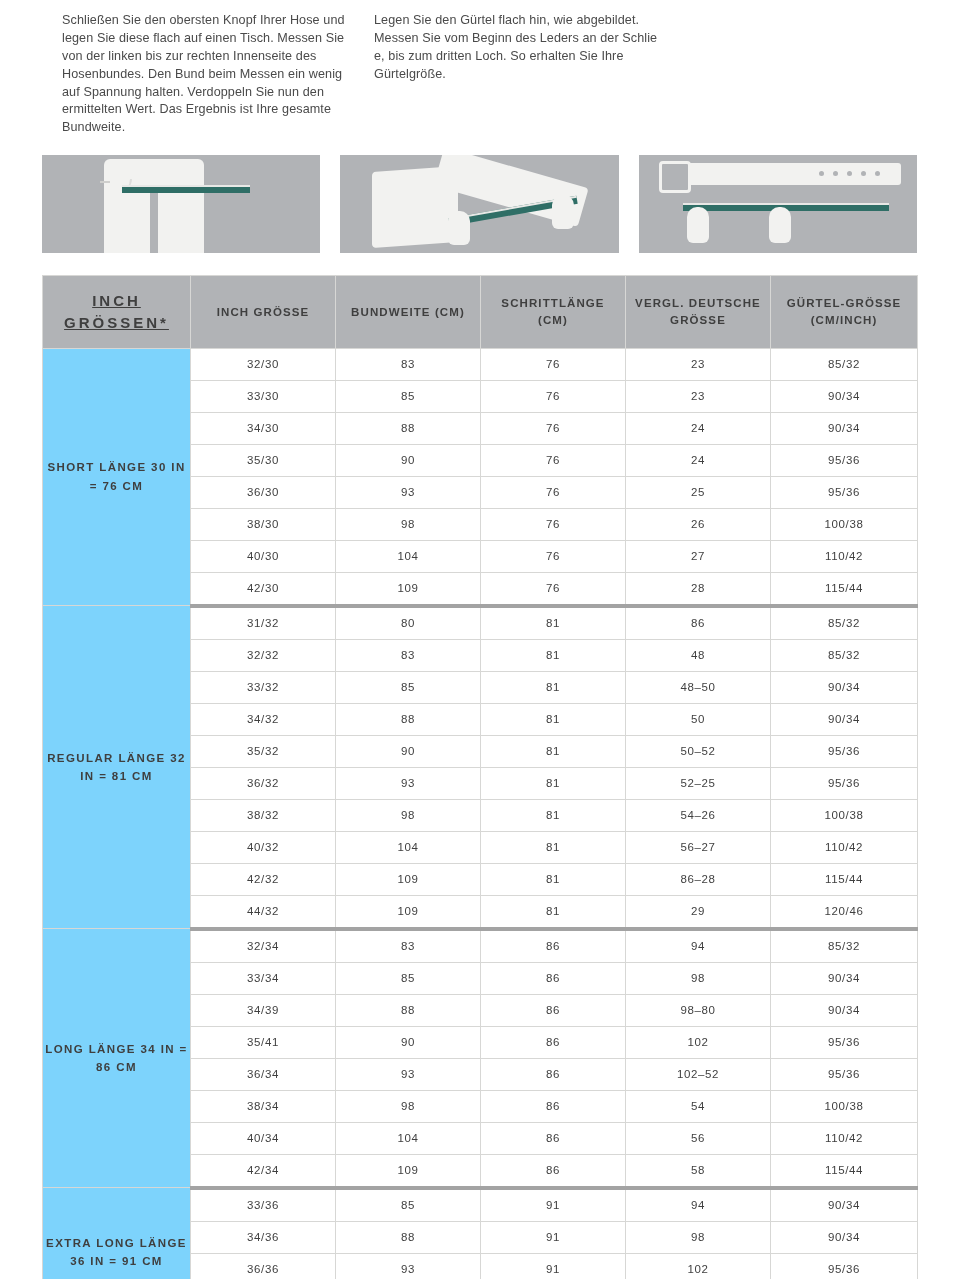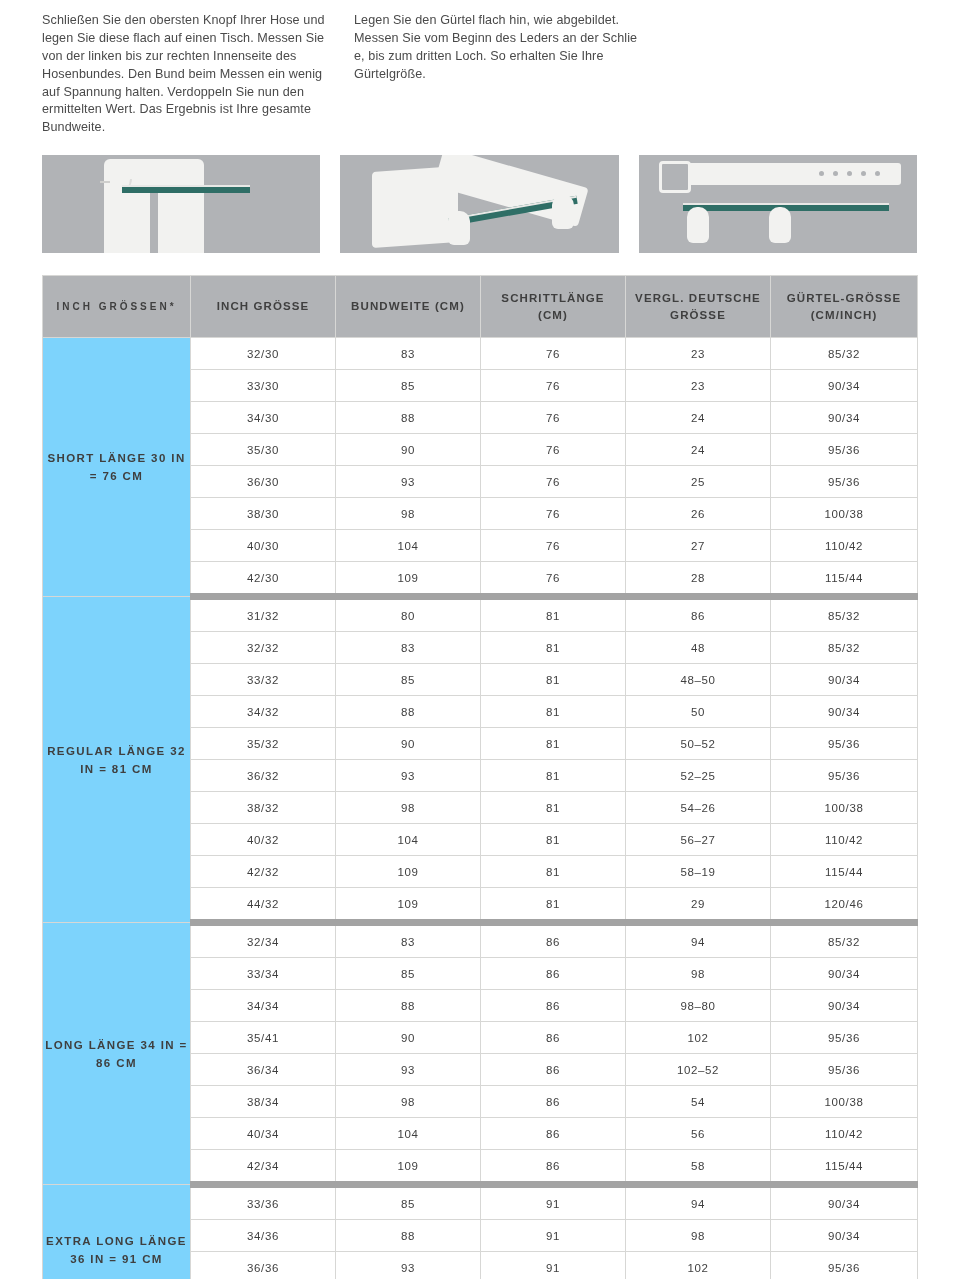--- a/index.html
+++ b/index.html
@@ -20,20 +20,21 @@
     height: 1279px;
     box-sizing: border-box;
     padding: 0 42px;
   }
 
   
   .instructions {
     display: flex;
     gap: 20px;
     padding-top: 12px;
+    margin-left: 20px;
   }
   .instr-col {
     width: 292px;
     font-size: 12.6px;
     line-height: 1.42;
     color: #4a4a4a;
     letter-spacing: 0.1px;
   }
 
   
@@ -196,40 +197,41 @@
     background: #b1b3b6;
     color: #2b2b2b;
     font-weight: bold;
     letter-spacing: 1.1px;
     font-size: 11px;
     line-height: 1.45;
     padding: 14px 4px;
     border-color: #b1b3b6;
   }
   thead th.head-main {
-    font-size: 10px;
+    font-size: 15px;
     letter-spacing: 3px;
+    text-decoration: underline;
   }
   tbody td {
     height: 31px;
     padding: 0;
     color: #4a4a4a;
     letter-spacing: 0.6px;
   }
   td.group-cell {
     background: #7dd3fc;
     font-weight: bold;
     font-size: 11px;
     letter-spacing: 1.4px;
     line-height: 1.6;
     color: #2b2b2b;
     border-color: #b1b3b6;
   }
   tr.group-end td {
-    border-bottom: 7px solid #a3a3a3;
+    border-bottom: 4px solid #a3a3a3;
   }
   col.c1 { width: 148px; }
   col.c2 { width: 145px; }
   col.c3 { width: 145px; }
   col.c4 { width: 145px; }
   col.c5 { width: 145px; }
   col.c6 { width: 147px; }
 </style>
 </head>
 <body>
@@ -406,21 +408,21 @@
           <td>40/32</td>
           <td>104</td>
           <td>81</td>
           <td>56–27</td>
           <td>110/42</td>
         </tr>
         <tr>
           <td>42/32</td>
           <td>109</td>
           <td>81</td>
-          <td>58–19</td>
+          <td>86–28</td>
           <td>115/44</td>
         </tr>
         <tr class="group-end">
           <td>44/32</td>
           <td>109</td>
           <td>81</td>
           <td>29</td>
           <td>120/46</td>
         </tr>
         <tr>
@@ -432,21 +434,21 @@
           <td>85/32</td>
         </tr>
         <tr>
           <td>33/34</td>
           <td>85</td>
           <td>86</td>
           <td>98</td>
           <td>90/34</td>
         </tr>
         <tr>
-          <td>34/34</td>
+          <td>34/39</td>
           <td>88</td>
           <td>86</td>
           <td>98–80</td>
           <td>90/34</td>
         </tr>
         <tr>
           <td>35/41</td>
           <td>90</td>
           <td>86</td>
           <td>102</td>

